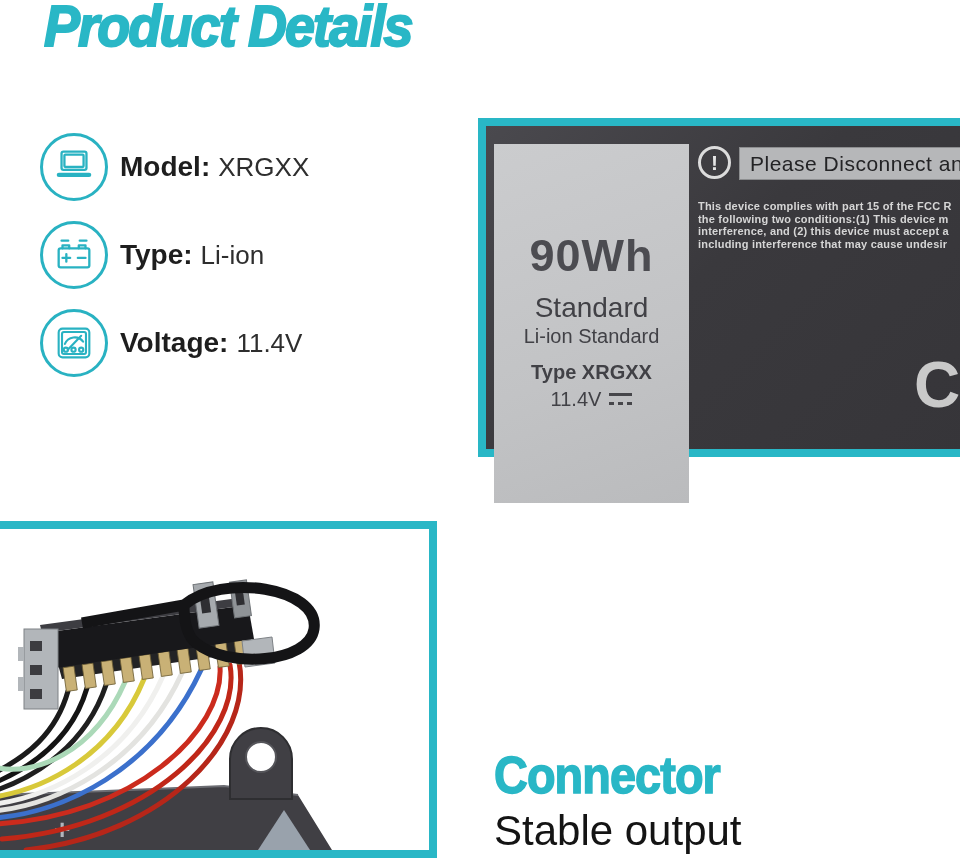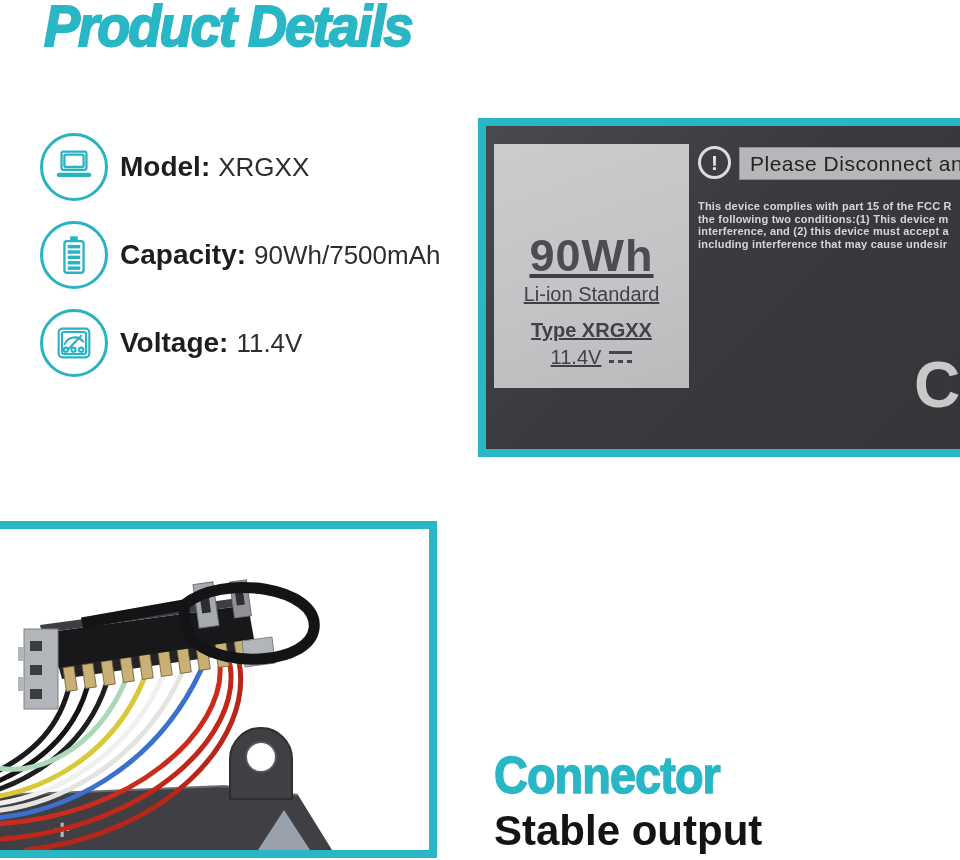--- a/index.html
+++ b/index.html
@@ -28,23 +28,23 @@
   .spec-label{font-weight:bold;font-size:28px;color:#1e1e1e;}
   .spec-value{font-size:26px;color:#2e2e2e;margin-left:8px;}
   .spec-row:nth-child(4) .spec-text{margin-left:8px;}
   
   .battery-photo{
     position:absolute;left:478px;top:118px;width:502px;height:339px;
     box-sizing:border-box;border:8px solid #29b7c6;
     background:linear-gradient(135deg,#4a494e 0%,#3a393d 45%,#363539 100%);
   }
   .label-sticker{
-    position:absolute;left:8px;top:18px;width:195px;height:244px;
+    position:absolute;left:8px;top:18px;width:195px;height:359px;
     background:linear-gradient(160deg,#cbccce 0%,#c2c3c5 60%,#babbbd 100%);
-    text-align:center;color:#3f3f44;text-decoration:underline;
+    text-align:center;color:#3f3f44;
   }
   .sticker-wattage{font-size:45px;font-weight:bold;color:#4c4c51;letter-spacing:1px;margin-top:86px;}
   .sticker-grade{font-size:28px;margin-top:10px;color:#414146;}
   .sticker-line{font-size:20px;line-height:24px;color:#414146;}
   .sticker-rechargeable{margin-top:24px;}
   .sticker-type{font-size:20px;font-weight:bold;color:#414146;margin-top:13px;}
   .sticker-voltage{font-size:20px;color:#414146;margin-top:4px;display:flex;align-items:center;justify-content:center;}
   .dc-symbol{
     display:inline-block;width:23px;height:10px;margin-left:8px;
     border-top:3px solid #46464a;
@@ -74,21 +74,21 @@
   .connector-photo svg{position:absolute;left:0;top:0;width:433px;height:321px;display:block;}
   
   .connector-heading{
     position:absolute;left:494px;top:746px;margin:0;
     font-size:52px;line-height:58px;font-weight:bold;color:#29b7c6;
     -webkit-text-stroke:1.5px #29b7c6;letter-spacing:-1px;
     transform:scaleX(0.9);transform-origin:left top;white-space:nowrap;
   }
   .connector-subheading{
     position:absolute;left:494px;top:808px;margin:0;
-    font-size:42px;line-height:46px;font-weight:bold;color:#141414;white-space:nowrap;
+    font-size:42px;line-height:46px;font-weight:normal;color:#141414;white-space:nowrap;
   }
 </style>
 </head>
 <body>
 
 <h1 class="page-title">Product Details</h1>
 
 <div class="specs">
 
   <div class="spec-row">
@@ -97,37 +97,38 @@
         <rect x="11" y="8" width="26" height="19" rx="2"></rect>
         <rect x="14" y="11" width="20" height="13" rx="1"></rect>
         <rect x="6" y="30" width="36" height="4.5" rx="2.2" fill="#29b2c2" stroke="none"></rect>
       </svg>
     </div>
     <div class="spec-text">
       <span class="spec-label">Model:</span><span class="spec-value">XRGXX</span>
     </div>
   </div>
 
-
   <div class="spec-row">
     <div class="spec-icon-circle">
-      <svg width="46" height="46" viewBox="0 0 48 48" fill="none" stroke="#29b2c2" stroke-width="2.4" stroke-linejoin="round">
-        <rect x="20" y="4.5" width="8" height="5" fill="#29b2c2" stroke="none"></rect>
-        <rect x="14" y="9.5" width="20" height="33" rx="2.5"></rect>
-        <rect x="17.5" y="13.5" width="13" height="3.6" fill="#29b2c2" stroke="none"></rect>
-        <rect x="17.5" y="19.1" width="13" height="3.6" fill="#29b2c2" stroke="none"></rect>
-        <rect x="17.5" y="24.7" width="13" height="3.6" fill="#29b2c2" stroke="none"></rect>
-        <rect x="17.5" y="30.3" width="13" height="3.6" fill="#29b2c2" stroke="none"></rect>
-        <rect x="17.5" y="35.9" width="13" height="3.6" fill="#29b2c2" stroke="none"></rect>
+      <svg width="46" height="46" viewBox="0 0 48 48" fill="none" stroke="#29b2c2" stroke-width="2.4" stroke-linecap="round" stroke-linejoin="round">
+        <path d="M11 9 L18 9"></path>
+          <path d="M30 9 L37 9"></path>
+        <rect x="8" y="17" width="32" height="20" rx="2"></rect>
+        <path d="M12 17 L12 14 L19 14 L19 17"></path>
+        <path d="M29 17 L29 14 L36 14 L36 17"></path>
+        <path d="M12 27 L20 27"></path>
+          <path d="M16 23 L16 31"></path>
+        <path d="M28 27 L36 27"></path>
       </svg>
     </div>
     <div class="spec-text">
-      <span class="spec-label">Capacity:</span><span class="spec-value">90Wh/7500mAh</span>
-    </div>
-  </div>
+      <span class="spec-label">Type:</span><span class="spec-value">Li-ion</span>
+    </div>
+  </div>
+
 
   <div class="spec-row">
     <div class="spec-icon-circle">
       <svg width="46" height="46" viewBox="0 0 48 48" fill="none" stroke="#29b2c2" stroke-width="2.2" stroke-linecap="round" stroke-linejoin="round">
         <rect x="8" y="9" width="32" height="30" rx="4"></rect>
         <rect x="11.5" y="12.5" width="25" height="23" rx="2"></rect>
         <path d="M14.5 25 A 11 11 0 0 1 33.5 22.5"></path>
         <path d="M17.5 31 L31.5 16.5"></path>
         <circle cx="15.5" cy="31" r="2.2"></circle>
         <circle cx="23.5" cy="31" r="2.2"></circle>
@@ -138,20 +139,21 @@
       <span class="spec-label">Voltage:</span><span class="spec-value">11.4V</span>
     </div>
   </div>
 
 </div>
 
 <div class="battery-photo">
 
   <div class="label-sticker">
     <div class="sticker-wattage">90Wh</div>
+    <div class="sticker-grade">Standard</div>
     <div class="sticker-line">Li-ion Standard</div>
     <div class="sticker-type">Type XRGXX</div>
     <div class="sticker-voltage">
       <span>11.4V</span>
         <span class="dc-symbol"></span>
     </div>
   </div>
 
   <div class="alert-circle">!</div>
 

